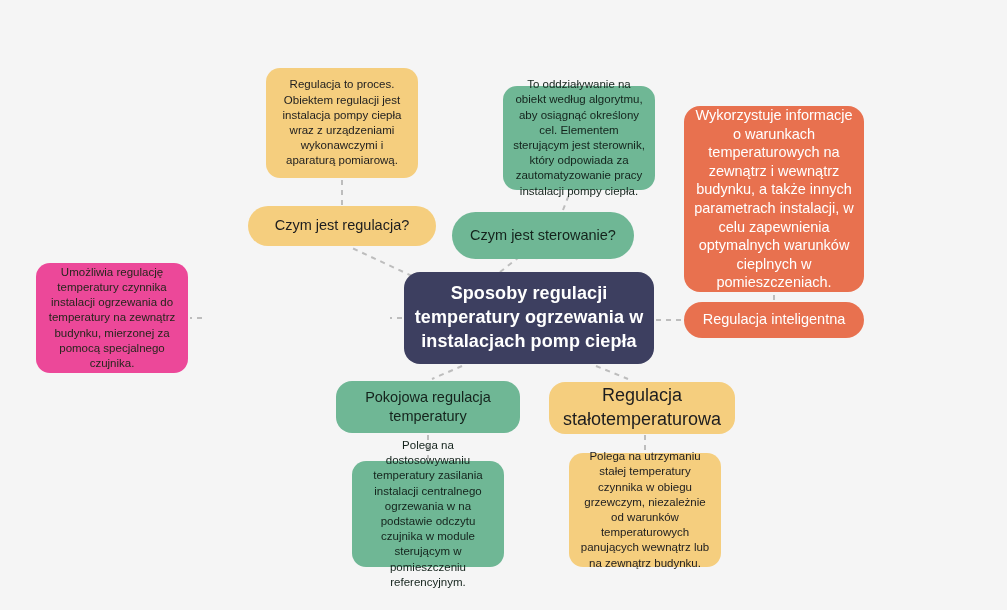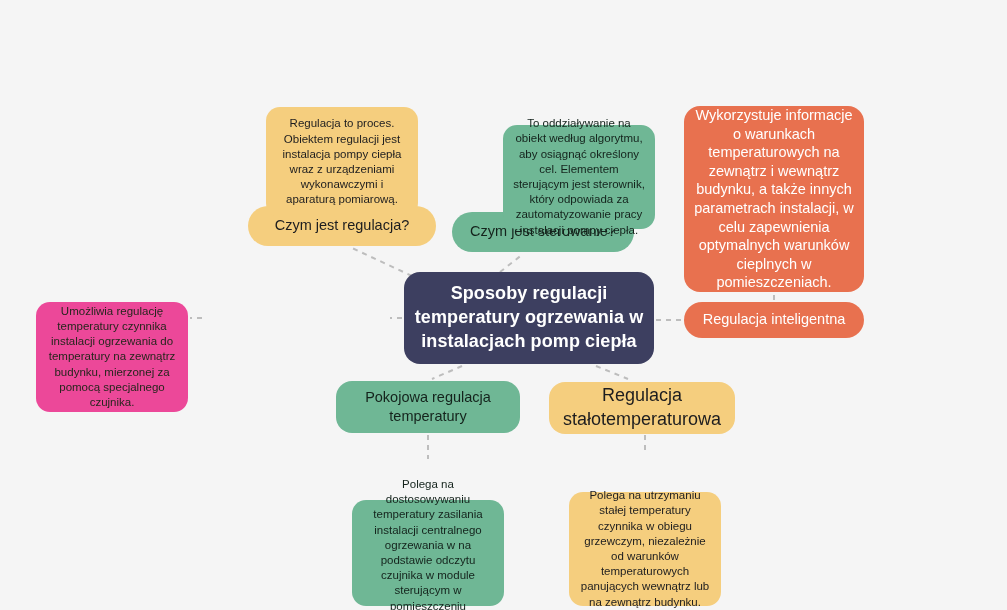--- a/index.html
+++ b/index.html
@@ -37,40 +37,40 @@
     z-index: 2;
   }
   .node-inner {
     width: 100%;
     padding: 0 9px;
     white-space: pre-line;
   }
 
   
   .pill      { border-radius: 999px; }
-  .card      { border-radius: 14px; margin-top: 39px; }
+  .card      { border-radius: 14px; }
   .card-lg   { border-radius: 16px; }
 
   
   .c-navy   { background: #3d3f60; color: #ffffff; }
   .c-amber  { background: #f5ce7e; color: #1d1d1f; }
   .c-green  { background: #6fb795; color: #14231c; }
   .c-coral  { background: #e8714f; color: #ffffff; }
   .c-cream  { background: #ec4899; color: #26261d; }
 
   
   #n-center   { left: 404px; top: 272px; width: 250px; height: 92px;
                 font-size: 18px; font-weight: 600; letter-spacing: .1px; }
 
   #n-q1       { left: 248px; top: 206px; width: 188px; height: 40px;
                 font-size: 14.5px; }
   #n-q1-desc  { left: 266px; top: 68px; width: 152px; height: 110px;
                 font-size: 11.5px; }
 
-  #n-q2       { left: 452px; top: 212px; width: 182px; height: 40px;
+  #n-q2       { left: 452px; top: 212px; width: 182px; height: 47px;
                 font-size: 14.5px; }
   #n-q2-desc  { left: 503px; top: 86px; width: 152px; height: 104px;
                 font-size: 11.5px; }
 
   #n-smart    { left: 684px; top: 302px; width: 180px; height: 36px;
                 font-size: 14.5px; }
   #n-smart-desc { left: 684px; top: 106px; width: 180px; height: 186px;
                 font-size: 14.5px; line-height: 1.28; }
 
   #n-weather  { left: 204px; top: 293px; width: 184px; height: 50px;

